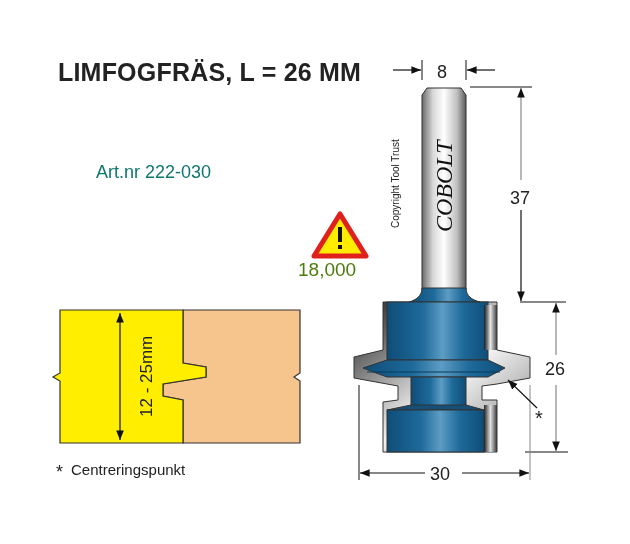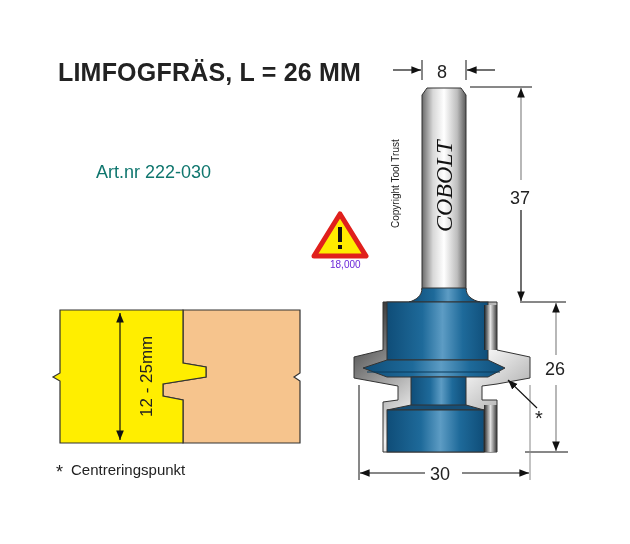--- a/index.html
+++ b/index.html
@@ -1,20 +1,20 @@
 <!DOCTYPE html>
 <html><head>
 <meta charset="utf-8">
 <style>
   html, body { margin: 0; padding: 0; background: #ffffff; }
   body { width: 630px; height: 544px; position: relative; overflow: hidden; font-family: "Liberation Sans", "DejaVu Sans", sans-serif; color: #222; }
   .abs { position: absolute; }
   .title { left: 58px; top: 58px; font-size: 25px; letter-spacing: 0.2px; color: #222; white-space: nowrap; font-weight: bold; }
   .artnr { left: 60px; top: 162px; font-size: 18px; color: #0f766e; white-space: nowrap; margin-left: 36px; }
-  .rpm { left: 330px; top: 259px; font-size: 10px; color: #6d28d9; }
+  .rpm { left: 298px; top: 259px; font-size: 19px; color: #4d7c0f; }
   .legend { left: 56px; top: 459px; font-size: 15px; color: #222; white-space: nowrap; }
   .legend .star { font-size: 18px; margin-right: 8px; position: relative; top: 3px; }
   svg { position: absolute; left: 0; top: 0; }
   .dimtxt { font-family: "Liberation Sans", "DejaVu Sans", sans-serif; fill: #222; }
 </style>
 </head>
 <body>
 
 <div class="abs title">LIMFOGFRÄS, L = 26 MM</div>
 <div class="abs artnr">Art.nr 222-030</div>

